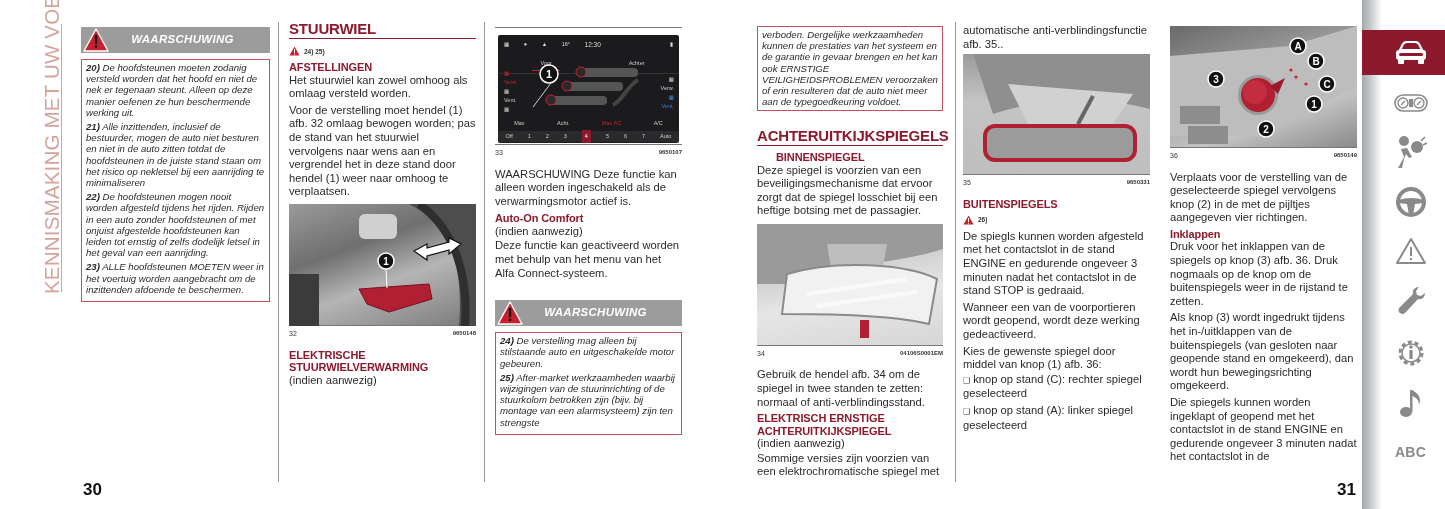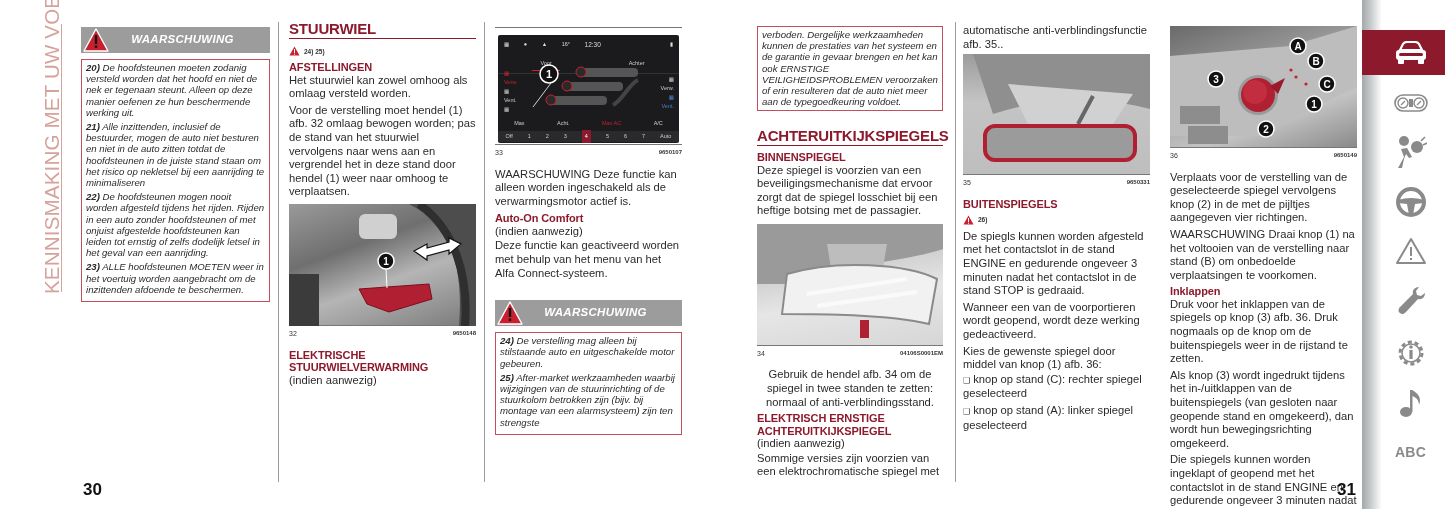--- a/index.html
+++ b/index.html
@@ -204,38 +204,38 @@
   </div>
 
   <div class="pnum" style="left:83px;">30</div>
 </div>
 
 <div class="page page-right">
 
   <div class="col" style="left:57px; width:186px; top:26px;">
     <div class="warn-box">verboden. Dergelijke werkzaamheden kunnen de prestaties van het systeem en de garantie in gevaar brengen en het kan ook ERNSTIGE VEILIGHEIDSPROBLEMEN veroorzaken of erin resulteren dat de auto niet meer aan de typegoedkeuring voldoet.</div>
     <div class="sec-title" style="margin-top:18px;">ACHTERUITKIJKSPIEGELS</div>
-    <div class="sub-title" style="margin-top:5px;">BINNENSPIEGEL</div>
+    <div class="sub-title" style="margin-top:5px;margin-left:19px;">BINNENSPIEGEL</div>
     <p>Deze spiegel is voorzien van een beveiligingsmechanisme dat ervoor zorgt dat de spiegel losschiet bij een heftige botsing met de passagier.</p>
 
     <div class="fig" style="height:122px; margin-top:6px; background:linear-gradient(170deg,#8a8a8a 0%,#c9c9c9 30%,#e6e6e6 60%,#d6d6d6 100%);">
       <svg width="186" height="122" viewBox="0 0 186 122">
         <path d="M0 0 L186 0 L186 25 C140 40 80 40 30 60 L0 60 Z" fill="#9a9a9a"></path>
         <path d="M70 20 L130 20 L125 50 L75 50 Z" fill="#bdbdbd"></path>
         <path d="M30 50 C80 35 150 40 180 55 L172 100 C130 90 60 90 25 90 Z" fill="#f1f1f1" stroke="#8a8a8a" stroke-width="2"></path>
         <path d="M50 70 L150 55 M60 82 L160 68" stroke="#fff" stroke-width="4" opacity="0.7"></path>
         <rect x="103" y="96" width="9" height="18" fill="#b11f32"></rect>
       </svg>
     </div>
     <div class="fig-cap">
       <span>34</span>
       <span class="code">04106S0001EM</span>
     </div>
 
-    <p style="margin-top:8px;text-align:center;">Gebruik de hendel afb. 34 om de spiegel in twee standen te zetten: normaal of anti-verblindingsstand.</p>
+    <p style="margin-top:8px;">Gebruik de hendel afb. 34 om de spiegel in twee standen te zetten: normaal of anti-verblindingsstand.</p>
     <div class="sub-title" style="width:130px;">ELEKTRISCH ERNSTIGE ACHTERUITKIJKSPIEGEL</div>
     <p style="margin-bottom:1px;">(indien aanwezig)</p>
     <p>Sommige versies zijn voorzien van een elektrochromatische spiegel met</p>
   </div>
 
   <div class="divider" style="left:255px;"></div>
 
   <div class="col" style="left:263px; width:187px; top:24px;">
     <p>automatische anti-verblindingsfunctie afb. 35..</p>
     <div class="fig" style="height:121px; margin-top:2px; background:linear-gradient(180deg,#9c9c9c 0%,#c4c4c4 40%,#bebebe 100%);">
@@ -292,21 +292,20 @@
         <circle cx="121" cy="44" r="1.6" fill="#c8202f"></circle>
           <circle cx="126" cy="51" r="1.6" fill="#c8202f"></circle>
           <circle cx="136" cy="58" r="1.6" fill="#c8202f"></circle>
       </svg>
     </div>
     <div class="fig-cap">
       <span>36</span>
       <span class="code">9650149</span>
     </div>
     <p style="margin-top:6px;">Verplaats voor de verstelling van de geselecteerde spiegel vervolgens knop (2) in de met de pijltjes aangegeven vier richtingen.</p>
-    <p>WAARSCHUWING Draai knop (1) na het voltooien van de verstelling naar stand (B) om onbedoelde verplaatsingen te voorkomen.</p>
     <div class="sub-title">Inklappen</div>
     <p>Druk voor het inklappen van de spiegels op knop (3) afb. 36. Druk nogmaals op de knop om de buitenspiegels weer in de rijstand te zetten.</p>
     <p>Als knop (3) wordt ingedrukt tijdens het in-/uitklappen van de buitenspiegels (van gesloten naar geopende stand en omgekeerd), dan wordt hun bewegingsrichting omgekeerd.</p>
     <p>Die spiegels kunnen worden ingeklapt of geopend met het contactslot in de stand ENGINE en gedurende ongeveer 3 minuten nadat het contactslot in de</p>
   </div>
 
   <div class="pnum" style="left:637px;">31</div>
 </div>
 
 <div class="sidebar">

